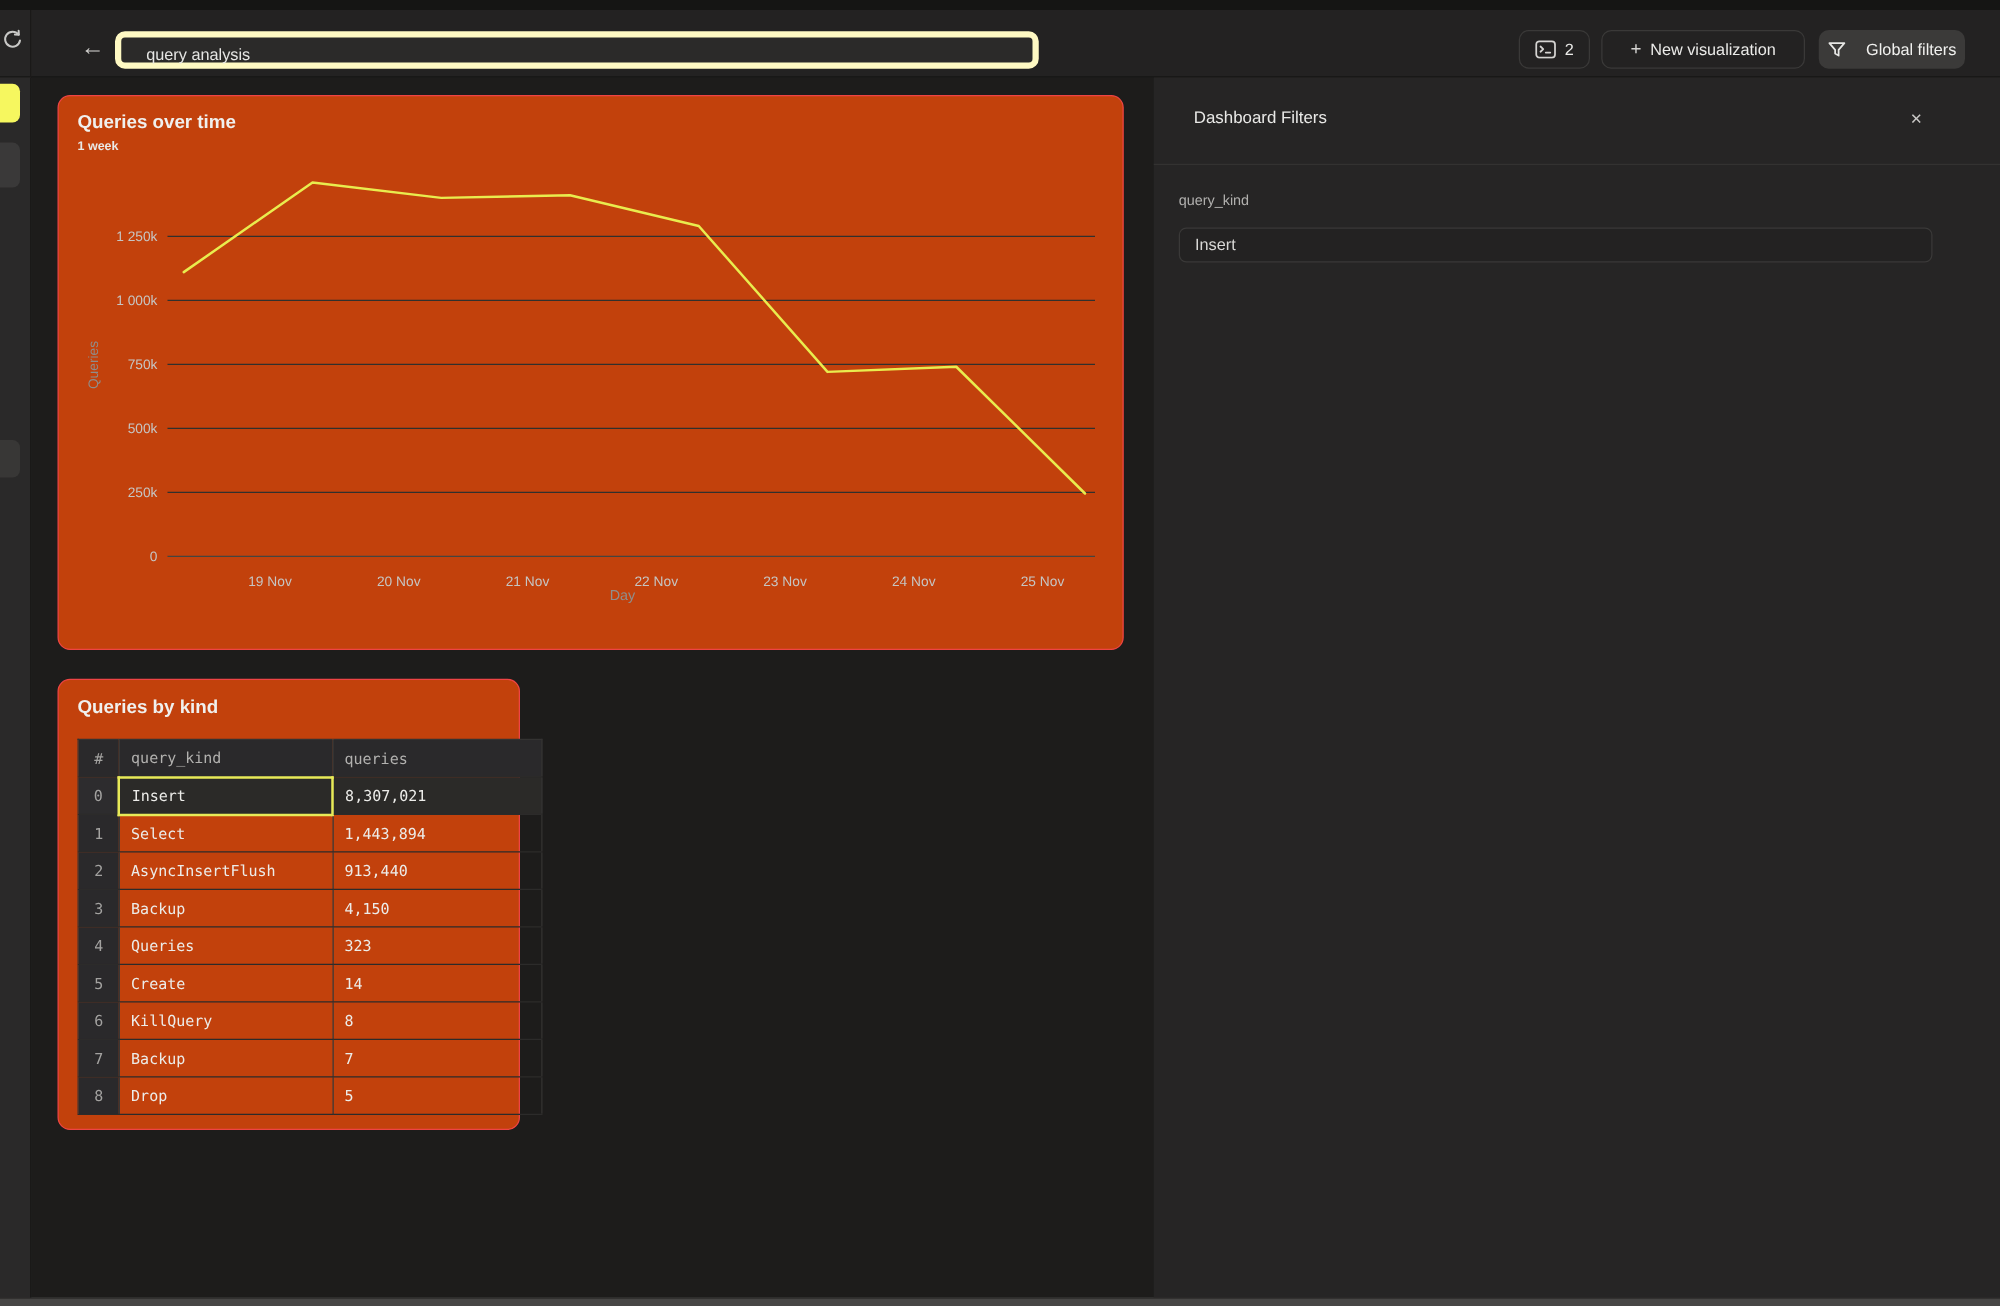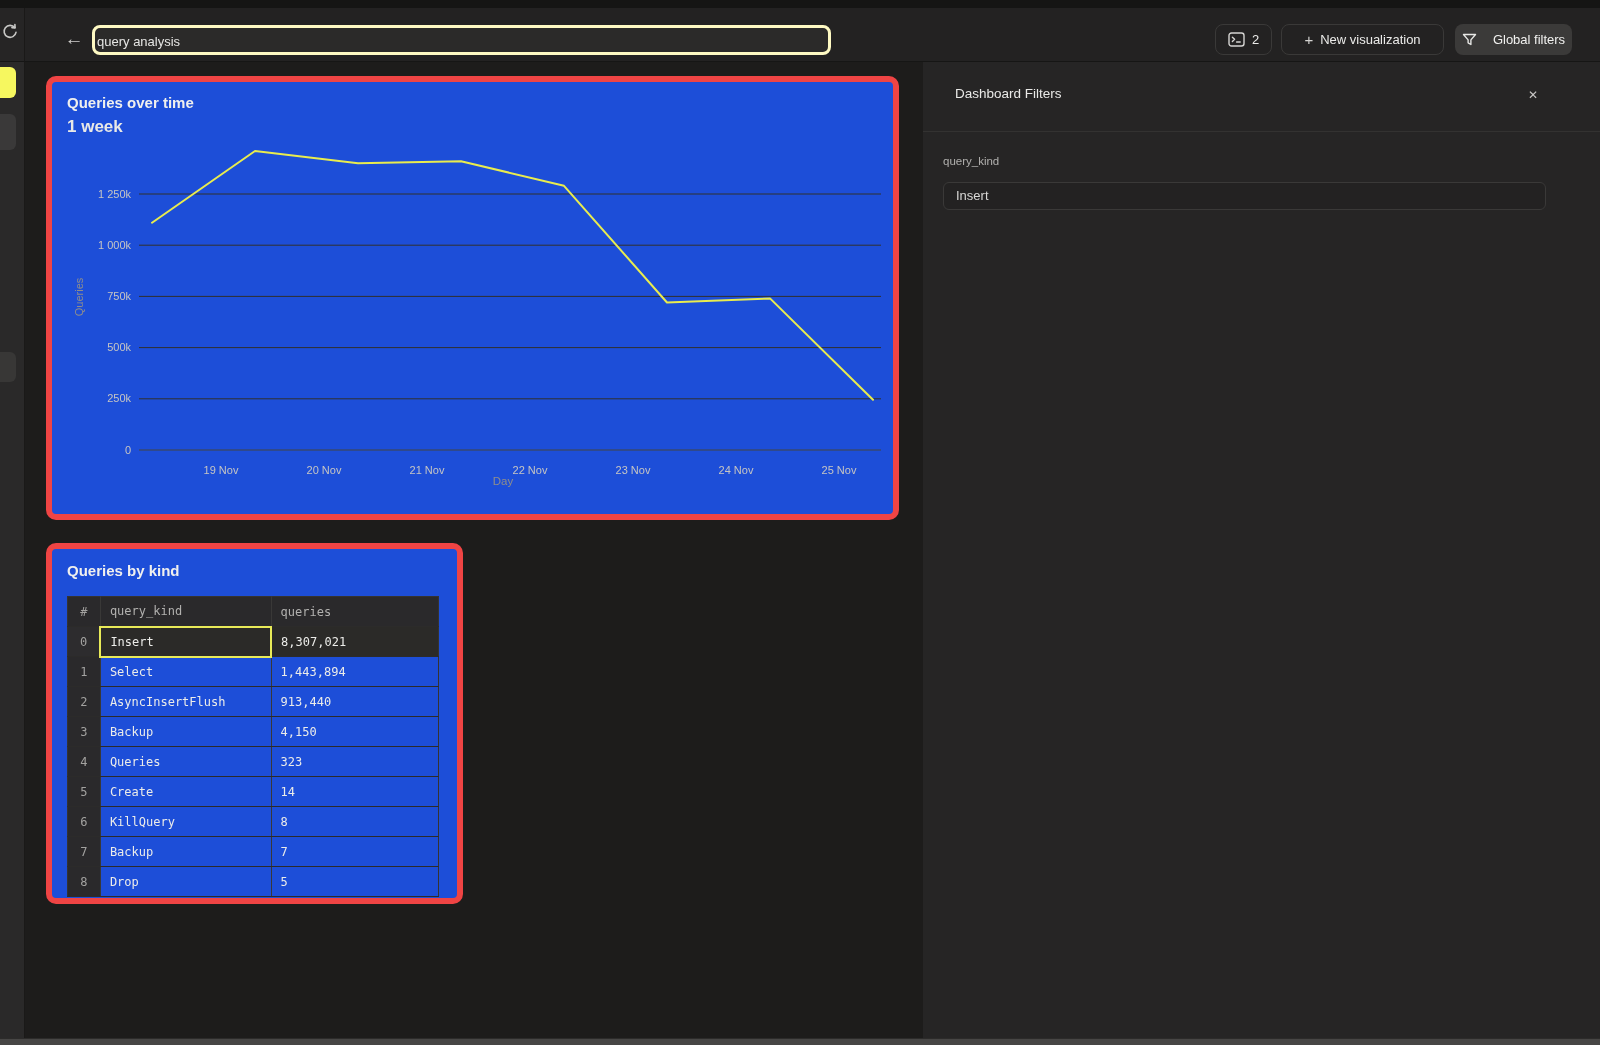--- a/index.html
+++ b/index.html
@@ -18,39 +18,39 @@
   #rail-top{left:0;top:8px;width:25px;height:54px;background:#262525;border-bottom:1px solid #161615;border-right:1px solid #1a1918;box-sizing:border-box;}
   #rail{left:0;top:62px;width:25px;height:976px;background:#2a2929;border-right:1px solid #1a1918;box-sizing:border-box;}
   .rail-item{position:absolute;left:-5px;width:21px;border-radius:6px;}
   #rail-item-active{top:5px;height:31px;background:#f6f75f;}
   #rail-item-2{top:52px;height:36px;background:#3a3939;}
   #rail-item-3{top:290px;height:30px;background:#383736;}
 
   
   #topbar{left:25px;top:8px;width:1575px;height:54px;background:#232222;border-bottom:1px solid #161615;box-sizing:border-box;}
   #back-btn{left:36px;top:18px;width:26px;height:26px;color:#d0cfcd;font-size:19px;line-height:26px;text-align:center;cursor:pointer;}
-  #title-input{left:67px;top:17px;width:739px;height:30px;box-sizing:border-box;background:#2b2a29;border:3px solid #fef9c3;border-radius:8px;
-    color:#e6e6e4;font-size:13px;line-height:28px;padding-left:2px;}
+  #title-input{left:67px;top:17px;width:739px;height:30px;box-sizing:border-box;background:#2b2a29;border:5px solid #fef9c3;border-radius:8px;
+    color:#e6e6e4;font-size:13px;line-height:28px;padding-left:20px;}
   .tb-btn{top:16px;height:31px;box-sizing:border-box;border-radius:8px;display:flex;align-items:center;justify-content:center;gap:7px;
     font-size:13px;color:#ebebe9;cursor:pointer;}
   .tb-btn.outline{background:#232222;border:1px solid #3a3938;}
   #btn-count{left:1190px;width:57px;}
   #btn-new-viz{left:1256px;width:163px;}
   #btn-global{left:1430px;width:117px;background:#3b3a39;color:#f1f1ef;font-weight:500;gap:16px;}
   .plus-glyph{font-size:15px;color:#d5d4d2;margin-top:-1px;}
   svg.ic{display:block;}
 
   
-  .panel{background:#1d4ed8;border:6px solid #ef4444;border-radius:10px;box-sizing:border-box;}
+  .panel{background:#c2410c;border:1px solid #ef4444;border-radius:10px;box-sizing:border-box;}
   #chart-panel{left:46px;top:76px;width:853px;height:444px;}
   #chart-title{left:15px;top:12px;font-size:15px;font-weight:700;color:#f0f0ee;}
-  #chart-subtitle{left:15px;top:35px;font-size:17px;font-weight:700;color:#e9e9e7;}
+  #chart-subtitle{left:15px;top:35px;font-size:10px;font-weight:700;color:#e9e9e7;}
   #chart-svg{left:0;top:0;}
 
-  #table-panel{left:46px;top:543px;width:417px;height:361px;}
+  #table-panel{left:46px;top:543px;width:370px;height:361px;}
   #table-title{left:15px;top:13px;font-size:15px;font-weight:700;color:#f0f0ee;}
   #kind-table{position:absolute;left:15px;top:47px;width:372px;border-collapse:collapse;
     font-family:"DejaVu Sans Mono","Liberation Mono",monospace;font-size:12px;color:#eceb e9;}
   #kind-table{color:#ecece9;}
   #kind-table th,#kind-table td{height:30px;box-sizing:border-box;padding:0 9px;border-bottom:1px solid #2c2b2a;white-space:nowrap;}
   #kind-table th{background:#2a292b;color:#b2b1af;font-weight:400;text-align:left;}
   #kind-table .col-idx{width:33px;text-align:center;padding:0 4px;background:#2a292b;color:#a3a2a0;border-right:1px solid #393837;}
   #kind-table .col-kind{width:171px;border-right:1px solid #393837;}
   #kind-table .col-val{width:168px;}
   #kind-table{border:1px solid #343332;}

